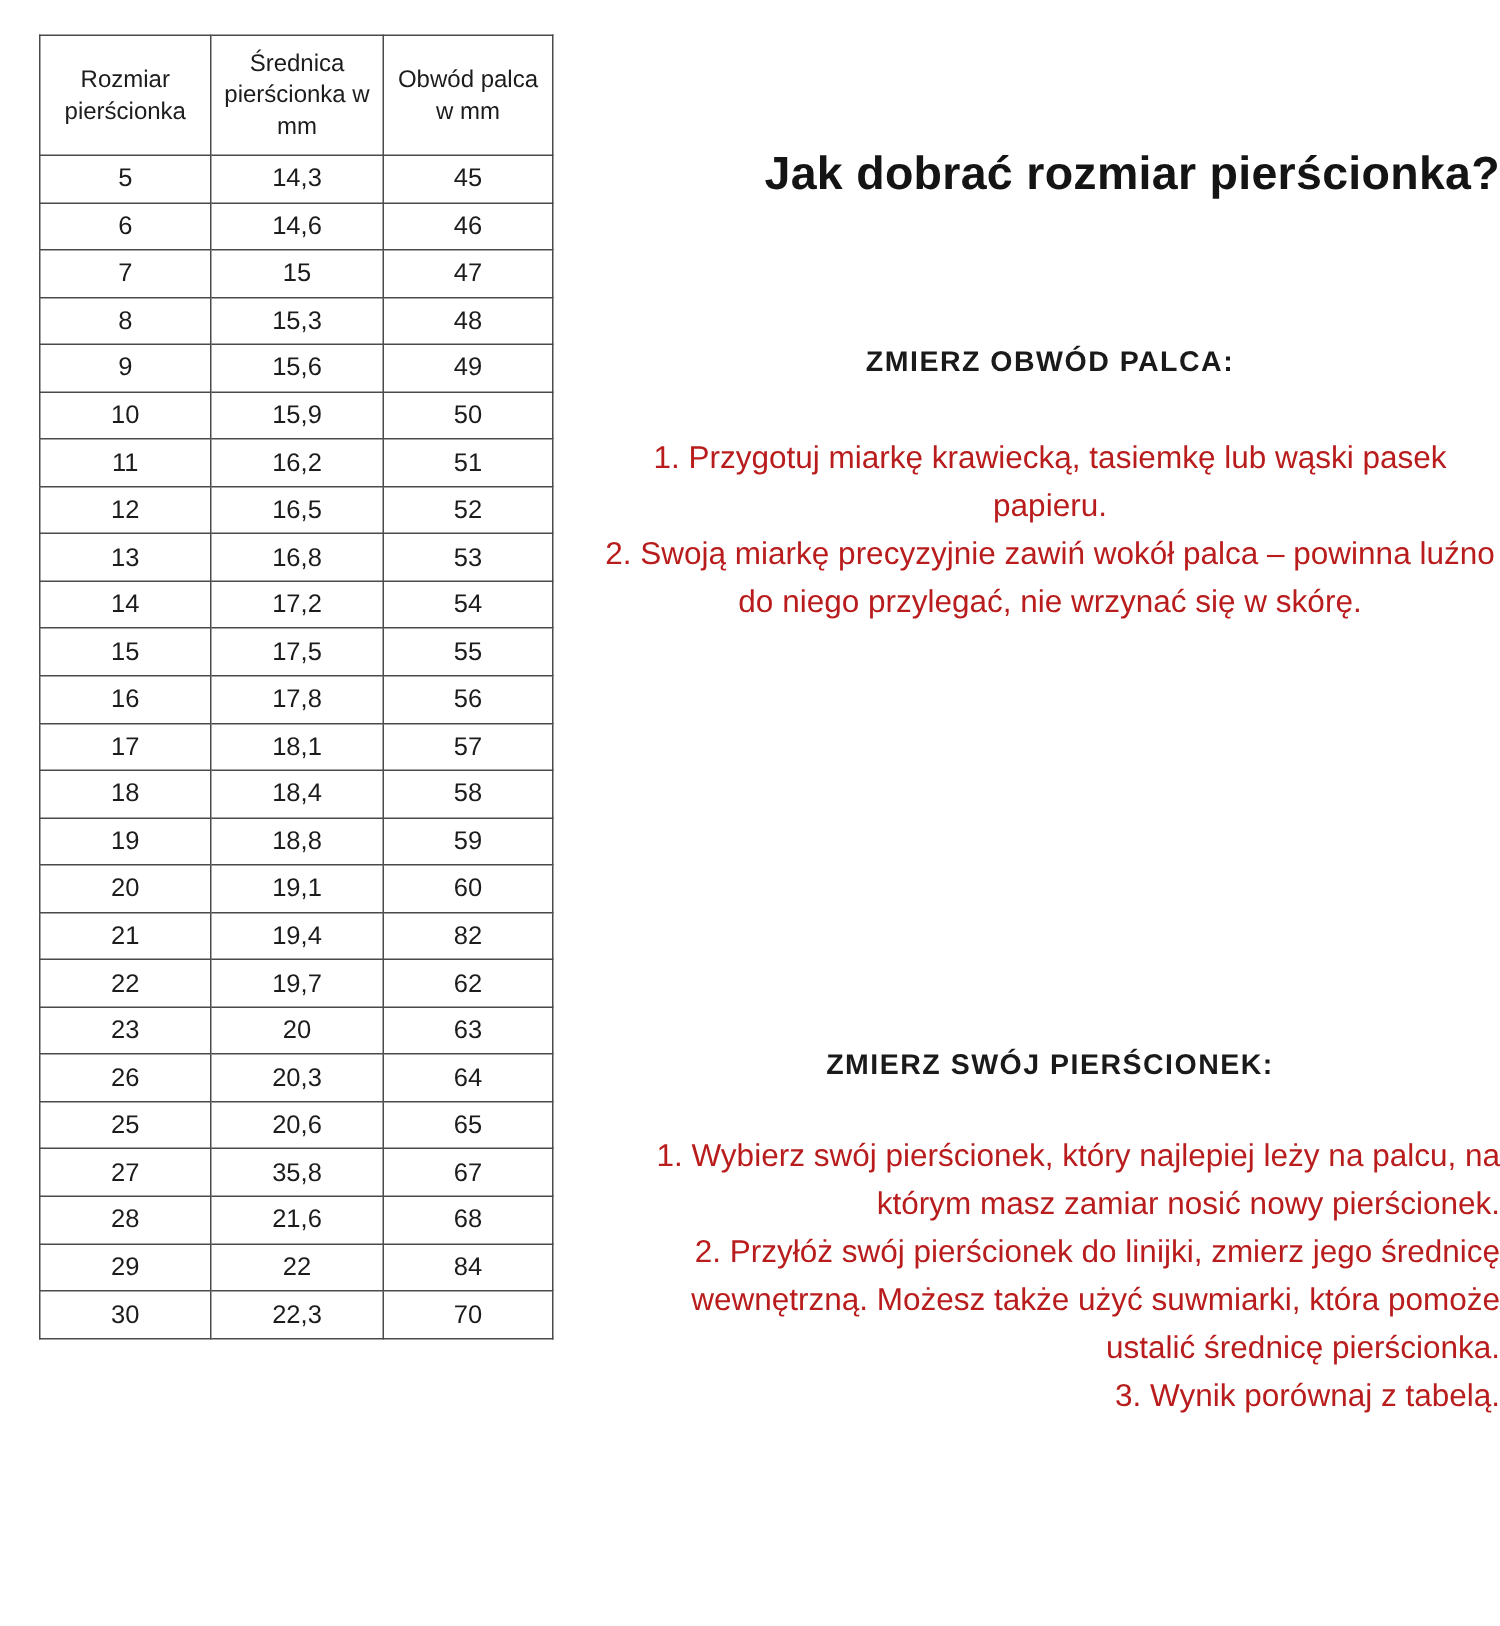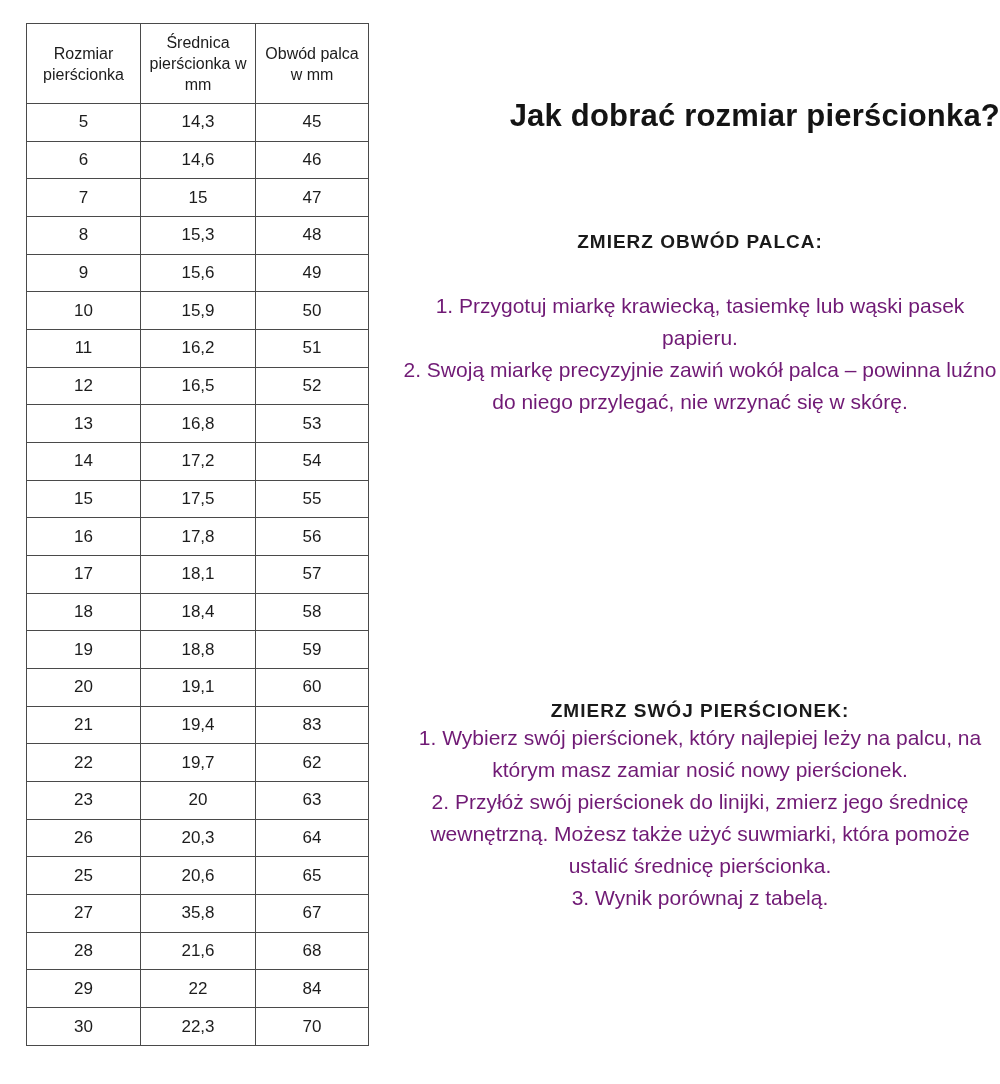--- a/index.html
+++ b/index.html
@@ -10,21 +10,21 @@
     font-family: "Liberation Sans", sans-serif;
     color: #1c1c1c;
     position: relative;
     overflow: hidden;
   }
   .size-table {
     position: absolute;
     left: 26px;
     top: 23px;
     width: 342px;
-    height: 1023px;
+    height: 870px;
     border-collapse: collapse;
     table-layout: fixed;
     text-align: center;
   }
   .size-table th, .size-table td {
     border: 1.5px solid #4a4a4a;
     vertical-align: middle;
     text-align: center;
     font-weight: 400;
   }
@@ -65,24 +65,24 @@
     text-align: center;
   }
   .heading-1 { top: 231px; }
   .heading-2 { top: 700px; }
   .instruction-list {
     position: absolute;
     left: 0;
     width: 600px;
     font-size: 21px;
     line-height: 32px;
-    color: #701a75;
+    color: #b91c1c;
   }
   .list-1 { top: 290px; }
-  .list-2 { top: 722px; }
+  .list-2 { top: 755px; text-align: right; }
   .instruction-list p { margin: 0; }
 </style>
 </head>
 <body>
 
 <table class="size-table">
   <colgroup>
     <col style="width:114px">
     <col style="width:115px">
     <col style="width:113px">
@@ -171,21 +171,21 @@
         <td>59</td>
       </tr>
       <tr>
         <td>20</td>
         <td>19,1</td>
         <td>60</td>
       </tr>
       <tr>
         <td>21</td>
         <td>19,4</td>
-        <td>83</td>
+        <td>82</td>
       </tr>
       <tr>
         <td>22</td>
         <td>19,7</td>
         <td>62</td>
       </tr>
       <tr>
         <td>23</td>
         <td>20</td>
         <td>63</td>

